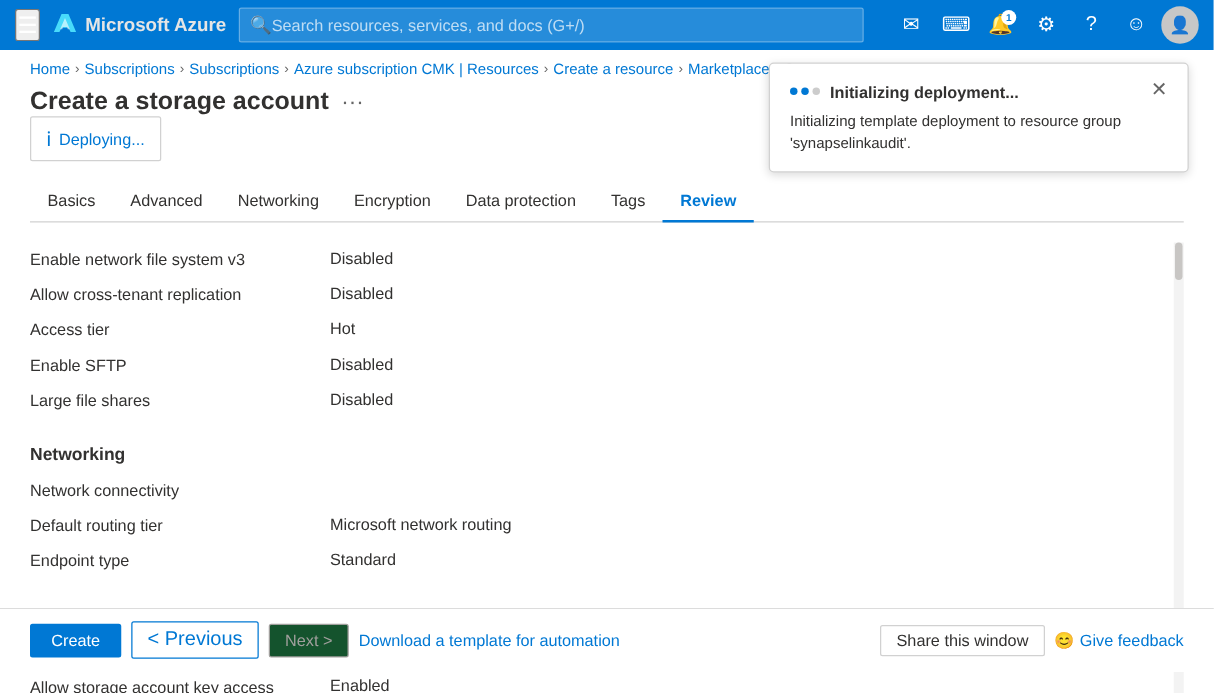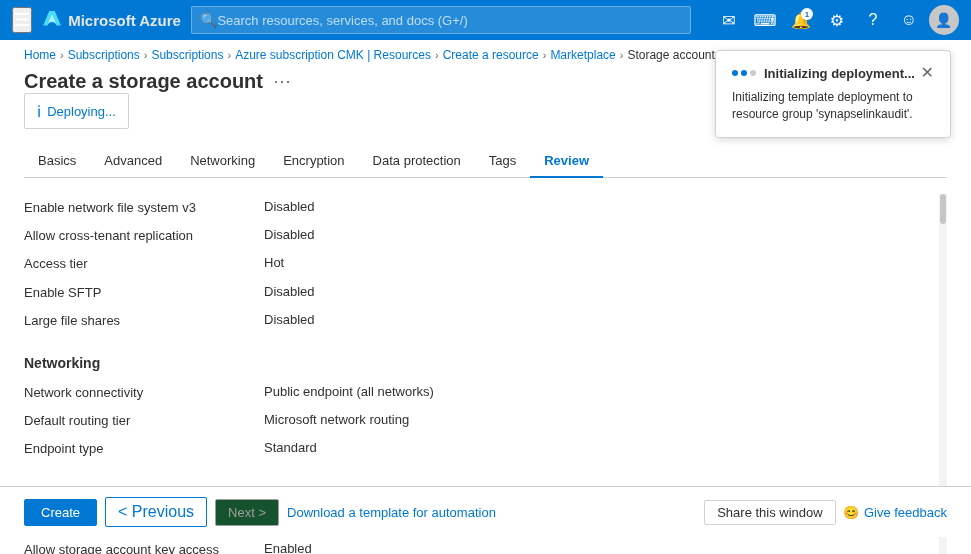--- a/index.html
+++ b/index.html
@@ -79,21 +79,21 @@
 
     
     .section-header { font-size: 14px; font-weight: 600; color: #323130; margin: 20px 0 8px; }
     .property-row { display: flex; align-items: flex-start; padding: 5px 0; min-height: 24px; }
     .property-label { width: 240px; min-width: 240px; color: #323130; font-size: 13px; line-height: 1.4; }
     .property-value { color: #323130; font-size: 13px; flex: 1; }
 
     
     .popup-notification {
       position: fixed; top: 50px; right: 20px; background: #fff; border: 1px solid #d1d1d1;
-      border-radius: 4px; padding: 14px 16px; width: 236px; box-shadow: 0 2px 8px rgba(0,0,0,0.15);
+      border-radius: 4px; padding: 14px 16px; width: 336px; box-shadow: 0 2px 8px rgba(0,0,0,0.15);
       z-index: 100;
     }
     .popup-header { display: flex; align-items: center; justify-content: space-between; margin-bottom: 8px; }
     .popup-title-row { display: flex; align-items: center; gap: 8px; }
     .popup-dots { display: flex; gap: 3px; }
     .popup-dot { width: 6px; height: 6px; border-radius: 50%; background: #ccc; }
     .popup-dot.active { background: #0078d4; }
     .popup-title { font-size: 13px; font-weight: 600; color: #323130; }
     .popup-close { cursor: pointer; color: #666; font-size: 16px; line-height: 1; }
     .popup-body { font-size: 12px; color: #323130; line-height: 1.4; }
@@ -228,21 +228,20 @@
         <div class="property-row">
           <span class="property-label">Large file shares</span>
           <span class="property-value">Disabled</span>
         </div>
       </div>
 
       <div>
         <div class="section-header">Networking</div>
         <div class="property-row">
           <span class="property-label">Network connectivity</span>
-          <span class="property-value">Public endpoint (all networks)</span>
         </div>
         <div class="property-row">
           <span class="property-label">Default routing tier</span>
           <span class="property-value">Microsoft network routing</span>
         </div>
         <div class="property-row">
           <span class="property-label">Endpoint type</span>
           <span class="property-value">Standard</span>
         </div>
       </div>

